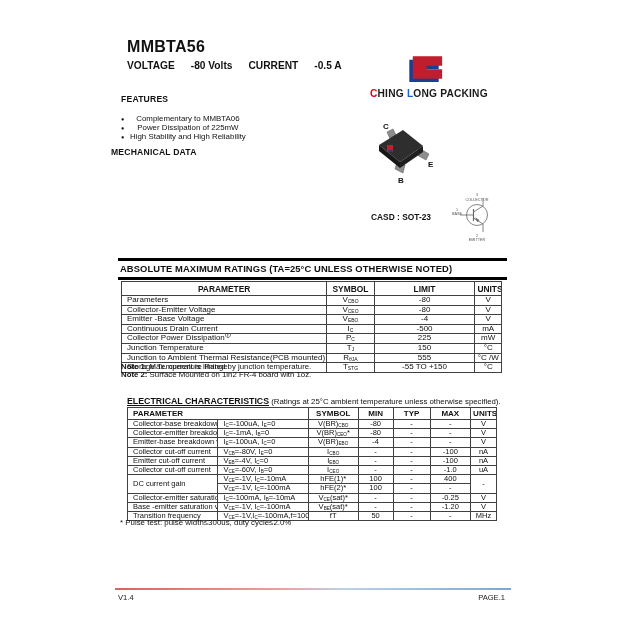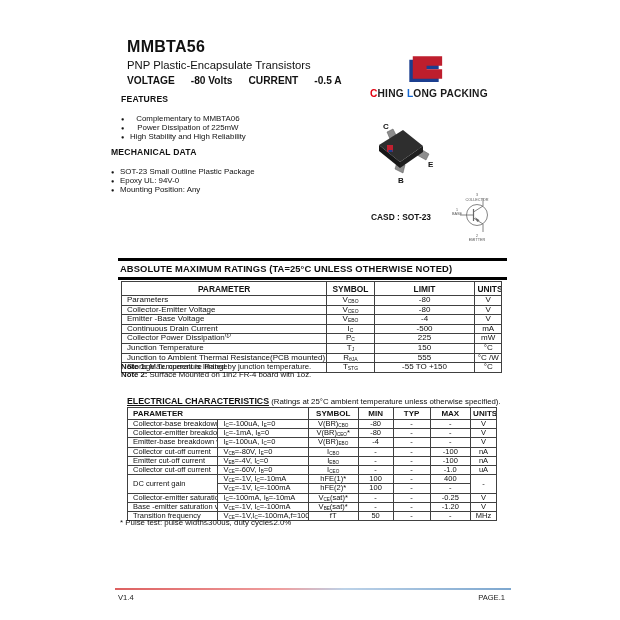--- a/index.html
+++ b/index.html
@@ -49,21 +49,20 @@
   .footer-rule{height:2px;background:linear-gradient(90deg,#dd6060 0%,#ef9f9f 42%,#bcd2e8 58%,#7da7cf 100%);}
   .footer-text{font-size:7.6px;color:#222;}
 </style>
 </head>
 <body>
 
 <div class="page">
 
   <div class="abs" style="left:127px;top:38px;">
     <div class="part-number">MMBTA56</div>
-    <div class="subtitle">PNP Plastic-Encapsulate Transistors</div>
     <div class="ratings-line">
       <span>VOLTAGE</span><span>-80 Volts</span><span>CURRENT</span><span style="margin-right:0">-0.5 A</span>
     </div>
   </div>
 
   <div class="abs" style="left:404px;top:51px;">
     <svg width="40" height="38" viewBox="0 0 46 44">
       <path d="M6,10 H40 V21 H22 V25 H40 V36 H6 Z" fill="#1b3e8f"></path>
       <path d="M10,6 H44 V17 H26 V21 H44 V32 H10 Z" fill="#be1e2d"></path>
     </svg>
@@ -74,25 +73,20 @@
     <div class="sec-head">FEATURES</div>
     <ul class="feat" style="margin-top:11px;text-align:center;">
       <li>Complementary to MMBTA06</li>
       <li>Power Dissipation of 225mW</li>
       <li>High Stability and High Reliability</li>
     </ul>
   </div>
 
   <div class="abs" style="left:111px;top:147px;">
     <div class="sec-head">MECHANICAL DATA</div>
-    <ul class="feat" style="margin-top:11px;">
-      <li>SOT-23 Small Outline Plastic Package</li>
-      <li>Epoxy UL: 94V-0</li>
-      <li>Mounting Position: Any</li>
-    </ul>
   </div>
 
   <div class="abs" style="left:372px;top:120px;">
     <svg width="62" height="66" viewBox="0 0 62 66">
 
       <polygon points="15,12 21,9 24,15 18,19" fill="#8d8d8d" stroke="#555" stroke-width="0.5"></polygon>
       <polygon points="47,28 57,34 54,40 45,35" fill="#8d8d8d" stroke="#555" stroke-width="0.5"></polygon>
       <polygon points="25,42 33,45 31,53 23,49" fill="#8d8d8d" stroke="#555" stroke-width="0.5"></polygon>
 
       <polygon points="7,25 31,10 51,26 28,42" fill="#2e2e2e"></polygon>

